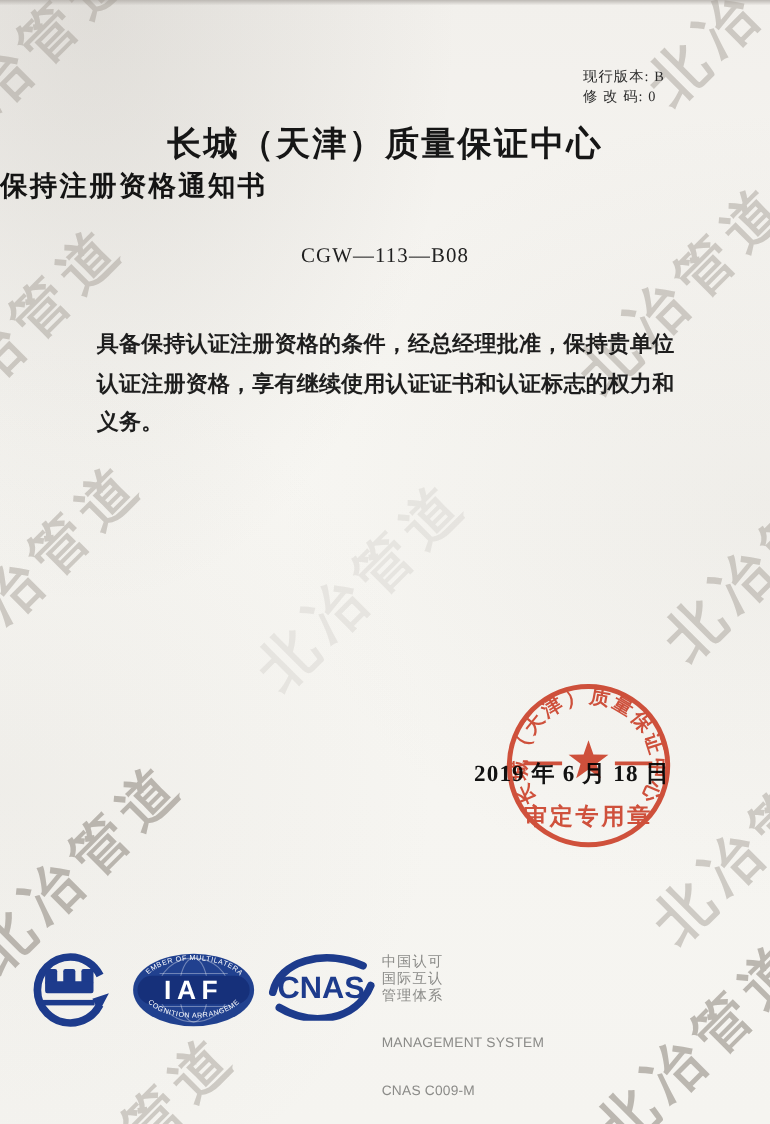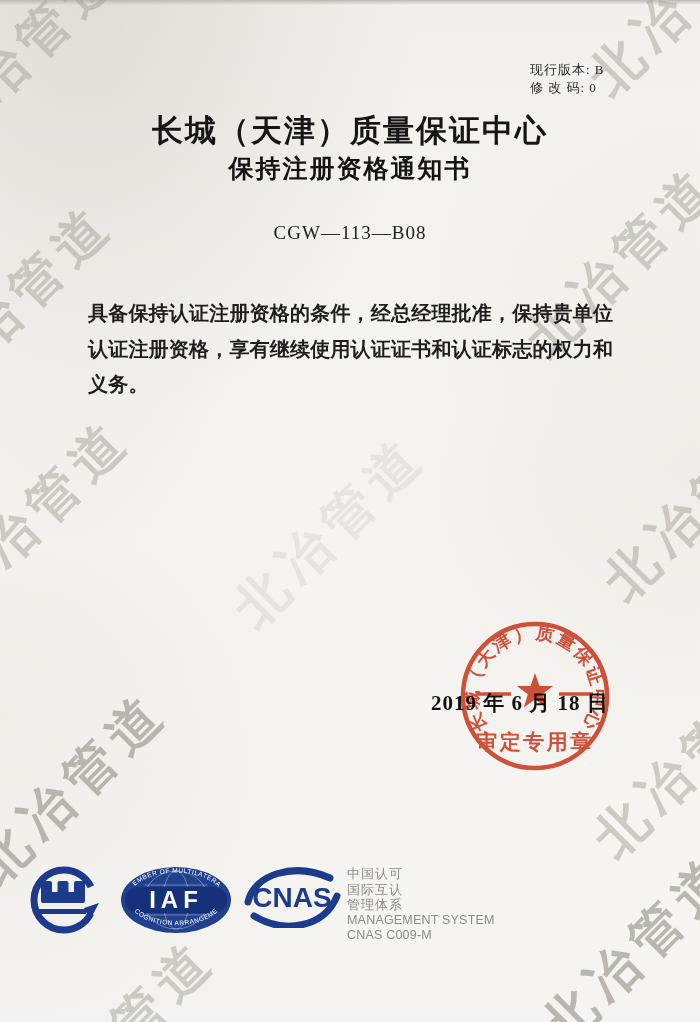--- a/index.html
+++ b/index.html
@@ -29,21 +29,21 @@
   .w9{left:690px;top:762px;} .w10{left:638px;top:950px;}
   .w11{left:330px;top:532px;}
 
   .version{position:absolute;left:530px;top:61px;
     font-family:"Liberation Serif",serif;font-size:13px;line-height:18px;
     letter-spacing:1px;color:#2b2b2b;}
 
   .org-name{position:absolute;left:0;top:110px;width:100%;text-align:center;
     font-family:"Liberation Serif",serif;font-size:31px;font-weight:bold;
     letter-spacing:2px;color:#161616;}
-  .doc-title{position:absolute;left:0;top:152px;width:100%;text-align:center;
+  .doc-title{position:absolute;left:0;top:152px;width:100%;text-align:left;
     font-size:25px;font-weight:bold;letter-spacing:2px;color:#141414;}
   .doc-code{position:absolute;left:0;top:190px;width:100%;text-align:center;
     font-family:"Liberation Serif",serif;font-size:19px;letter-spacing:1px;color:#202020;margin-top:32px;}
 
   .recipient{position:absolute;left:36px;top:228px;font-size:20px;font-weight:bold;color:#151515;}
   .recipient span{border-bottom:2px solid #1a1a1a;padding-bottom:1px;}
 
   .body-text{position:absolute;left:88px;top:296px;width:528px;
     font-size:20px;font-weight:600;line-height:35.5px;letter-spacing:0.2px;color:#1e1e1e;}
   .body-text .indent{text-indent:43px;}
@@ -52,21 +52,21 @@
     font-family:"Liberation Serif",serif;font-size:21px;font-weight:600;
     letter-spacing:1px;color:#121212;}
 
   .seal{position:absolute;left:450px;top:612px;z-index:2;mix-blend-mode:multiply;opacity:0.92;}
 
   .gw-logo{position:absolute;left:26px;top:861px;}
   .iaf-logo{position:absolute;left:118px;top:865px;}
   .cnas-logo{position:absolute;left:242px;top:866px;}
   .accred{position:absolute;left:347px;top:866px;color:#8b8b88;
     font-size:13px;line-height:15.5px;letter-spacing:1px;}
-  .accred .en{font-size:12.5px;letter-spacing:0.2px;}
+  .accred .en{font-size:12.5px;letter-spacing:0.2px;margin-top:28px;}
 </style>
 </head>
 <body>
 
 <div class="page">
   <div class="edge-top"></div>
 
   <div class="wm w1">北冶管道</div>
   <div class="wm w2">北冶管道</div>
   <div class="wm w3">北冶管道</div>

